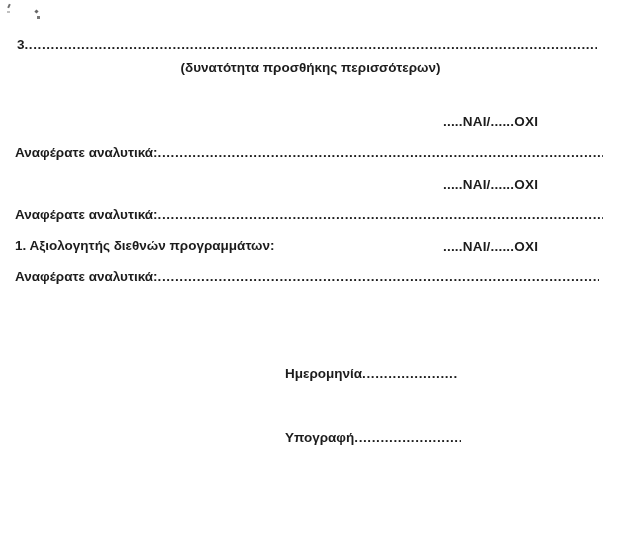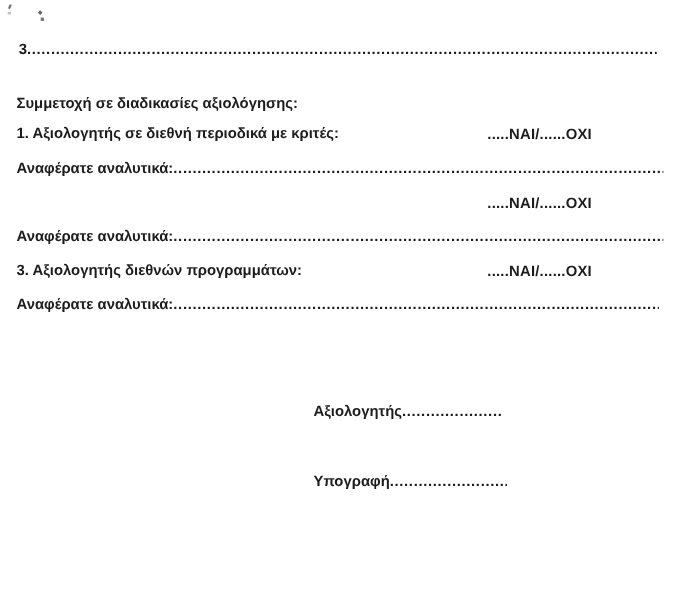--- a/index.html
+++ b/index.html
@@ -68,45 +68,44 @@
   <div class="speck s1"></div>
   <div class="speck s2"></div>
   <div class="speck s3"></div>
   <div class="speck s4"></div>
 
   <div class="abs leader-row" style="left:17px; top:37px; right:24px;">
     <span class="num3">3</span>
       <span class="leader">................................................................................................................................................................................................................................................................................................................................................................</span>
   </div>
 
+  <div class="abs note-line" style="top:60px;">(δυνατότητα προσθήκης περισσότερων)</div>
 
-  <div class="abs" style="left:15px; top:86px;">Συμμετοχή σε διαδικασίες αξιολόγησης:</div>
 
-  <div class="abs q-label" style="left:15px; top:113px;">1. Αξιολογητής σε διεθνή περιοδικά με κριτές:</div>
   <div class="abs q-answer" style="left:443px; top:114px;">.....ΝΑΙ/......ΟΧΙ</div>
   <div class="abs leader-row" style="left:15px; top:145px; right:18px;">
     <span>Αναφέρατε αναλυτικά:</span>
       <span class="leader">................................................................................................................................................................................................................................................................................................................................................................</span>
   </div>
 
   <div class="abs q-answer" style="left:443px; top:177px;">.....ΝΑΙ/......ΟΧΙ</div>
   <div class="abs leader-row" style="left:15px; top:207px; right:18px;">
     <span>Αναφέρατε αναλυτικά:</span>
       <span class="leader">................................................................................................................................................................................................................................................................................................................................................................</span>
   </div>
 
-  <div class="abs q-label" style="left:15px; top:238px;">3. Αξιολογητής διεθνών προγραμμάτων:</div>
+  <div class="abs q-label" style="left:15px; top:238px;">1. Αξιολογητής διεθνών προγραμμάτων:</div>
   <div class="abs q-answer" style="left:443px; top:239px;">.....ΝΑΙ/......ΟΧΙ</div>
   <div class="abs leader-row" style="left:15px; top:269px; right:22px;">
     <span>Αναφέρατε αναλυτικά:</span>
       <span class="leader">................................................................................................................................................................................................................................................................................................................................................................</span>
   </div>
 
   <div class="abs sig-row" style="left:285px; top:366px; width:172px;">
-    <span>Αξιολογητής</span>
+    <span>Ημερομηνία</span>
       <span class="leader">....................................</span>
   </div>
 
   <div class="abs sig-row" style="left:285px; top:398px; width:176px;margin-top:32px;">
     <span>Υπογραφή</span>
       <span class="leader">......................................</span>
   </div>
 
 </div>
 

